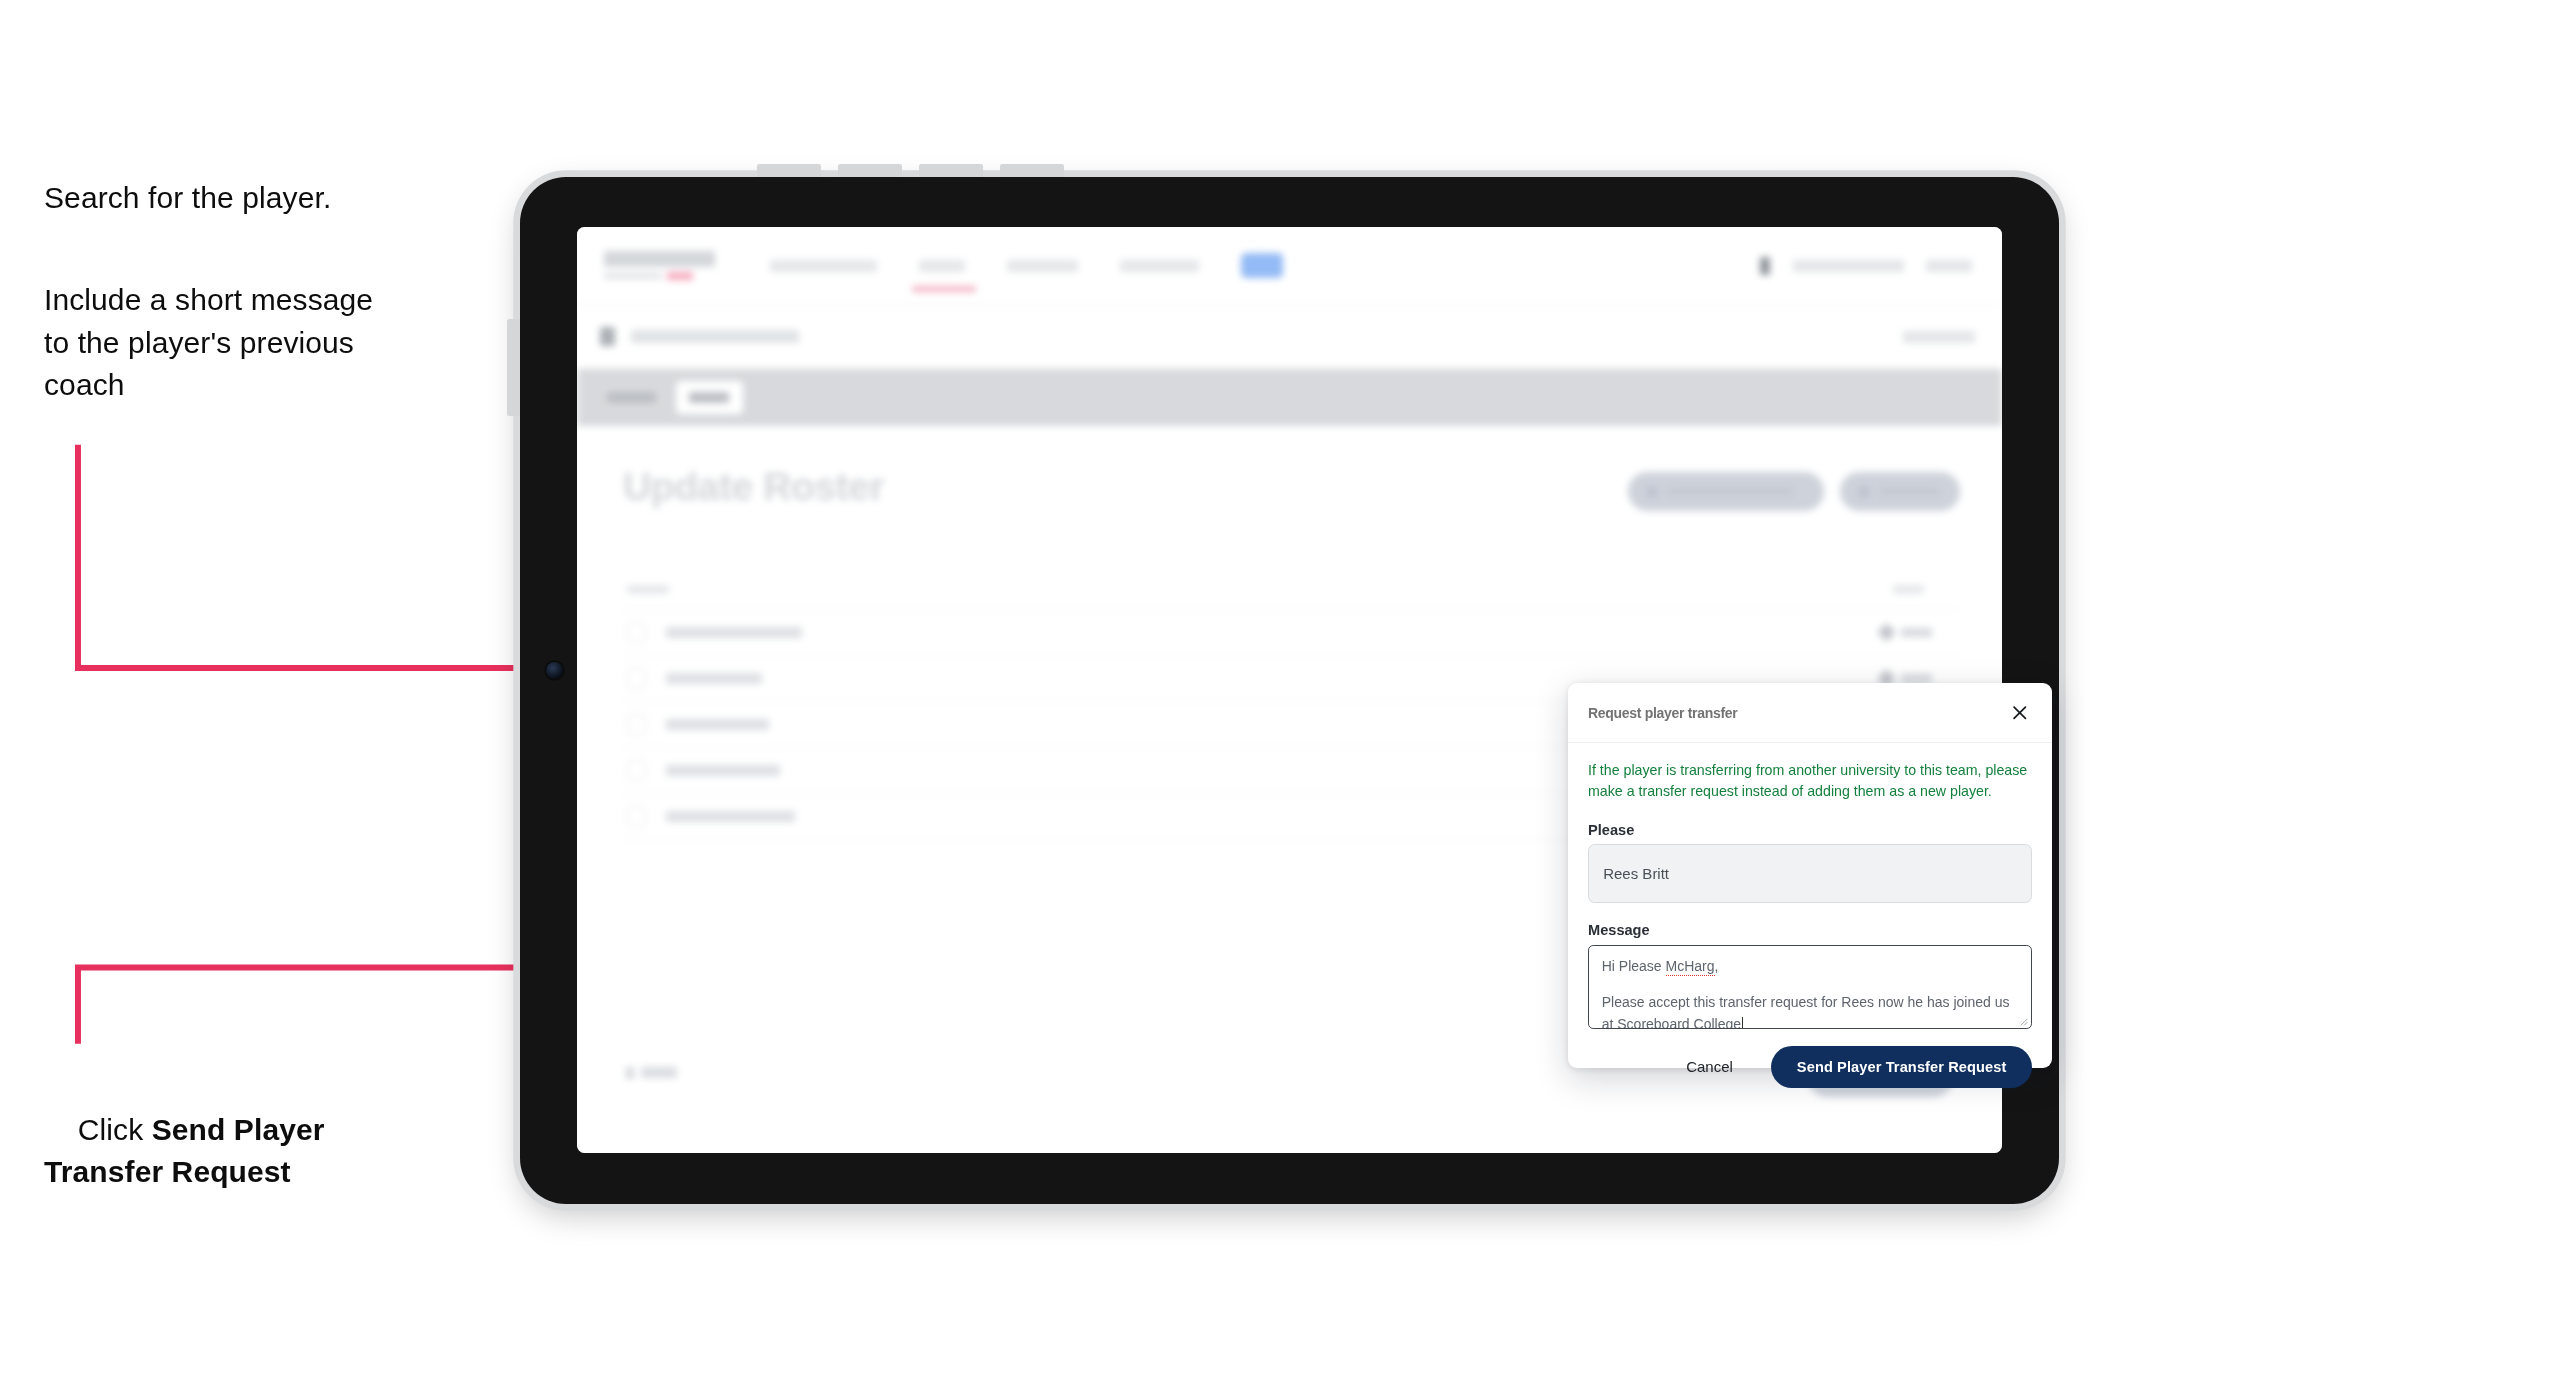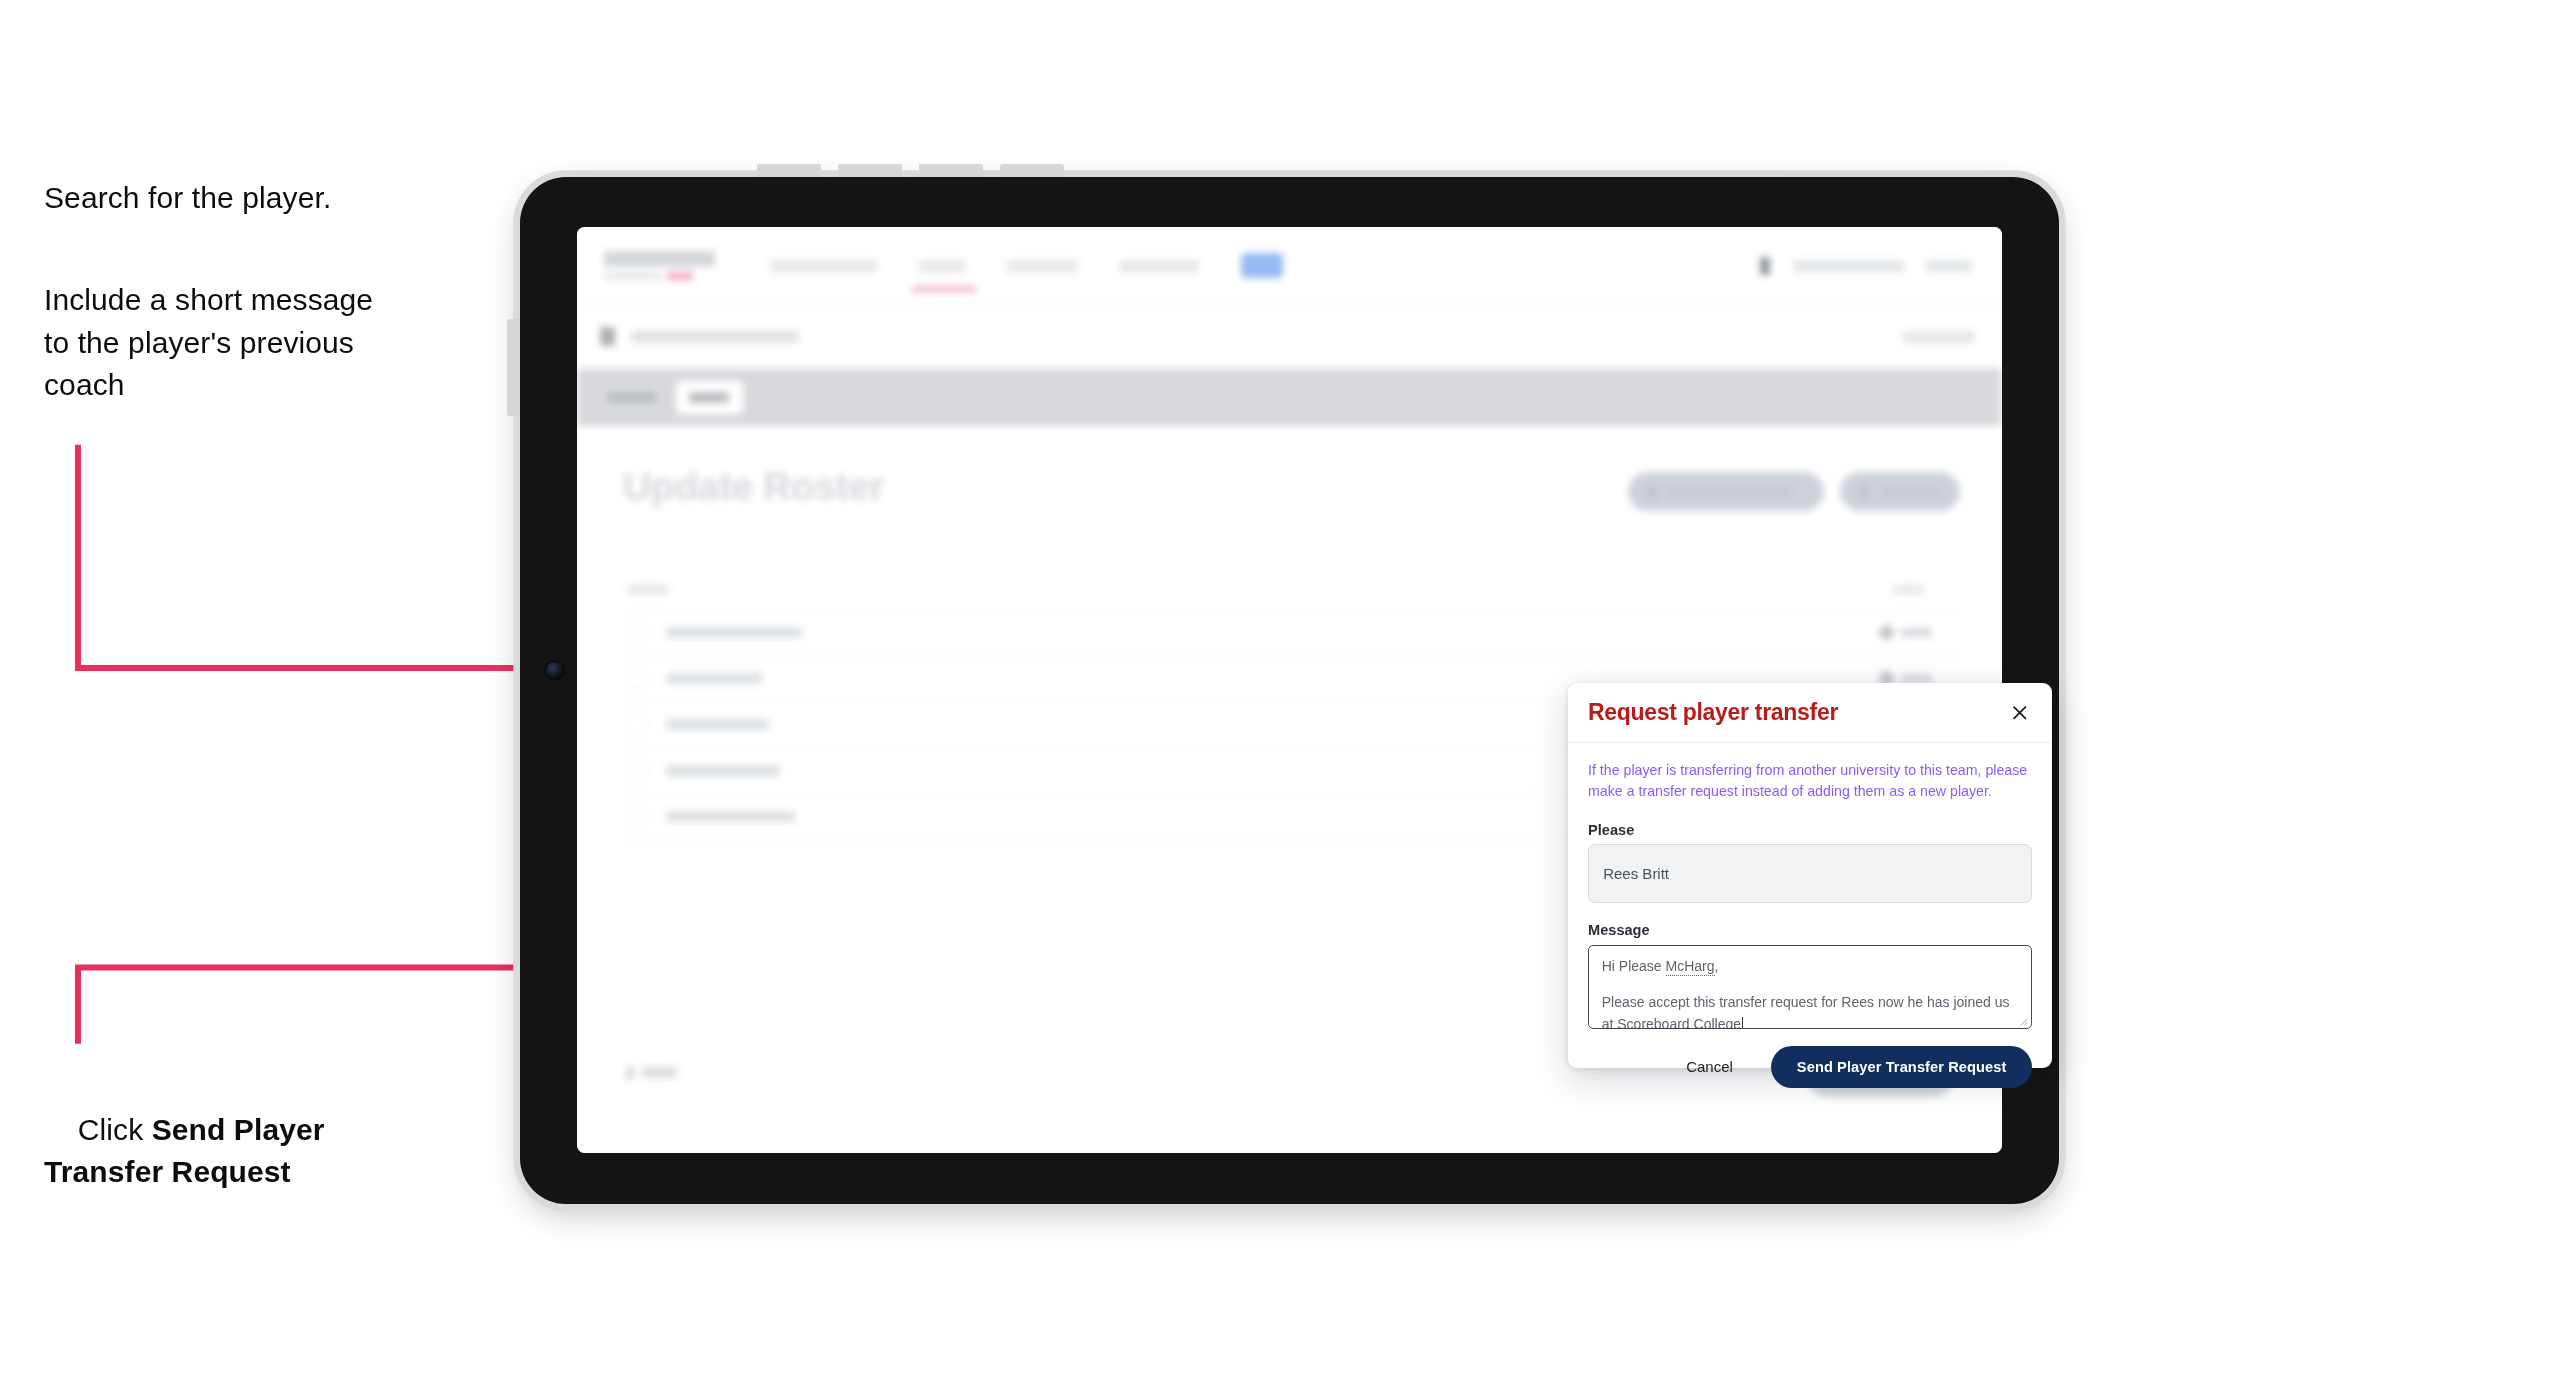--- a/index.html
+++ b/index.html
@@ -172,29 +172,29 @@
     background: #ffffff;
     border-radius: 9px;
     box-shadow: 0 10.5px 34px rgba(15,23,42,.18), 0 1.5px 6px rgba(15,23,42,.10);
     z-index: 40;
   }
   .m-head {
     height: 60px; padding: 0 20px;
     display:flex; align-items:center;
     border-bottom: 0.7px solid #eceef0;
   }
-  .m-title { font-size: 23px; font-weight: 700; color:#b91c1c; letter-spacing:-0.3px; }
+  .m-title { font-size: 14px; font-weight: 700; color:#737373; letter-spacing:-0.3px; }
   .m-close {
     margin-left:auto; width: 25.5px; height:25.5px;
     display:flex; align-items:center; justify-content:center;
     cursor:pointer;
   }
   .m-body { padding: 16.5px 20px 0 20px; }
   .m-desc {
-    font-size: 14.2px; line-height: 1.52; color:#8b5cf6;
+    font-size: 14.2px; line-height: 1.52; color:#15803d;
   }
   .fld-label {
     font-size: 14.6px; font-weight: 700; color:#2b3038;
     margin-top: 19px; margin-bottom: 6.7px;
   }
   .player-input {
     width: 100%; height: 59px;
     background: #f1f2f4;
     border: 0.7px solid #d9dcdf;
     border-radius: 6.7px;

